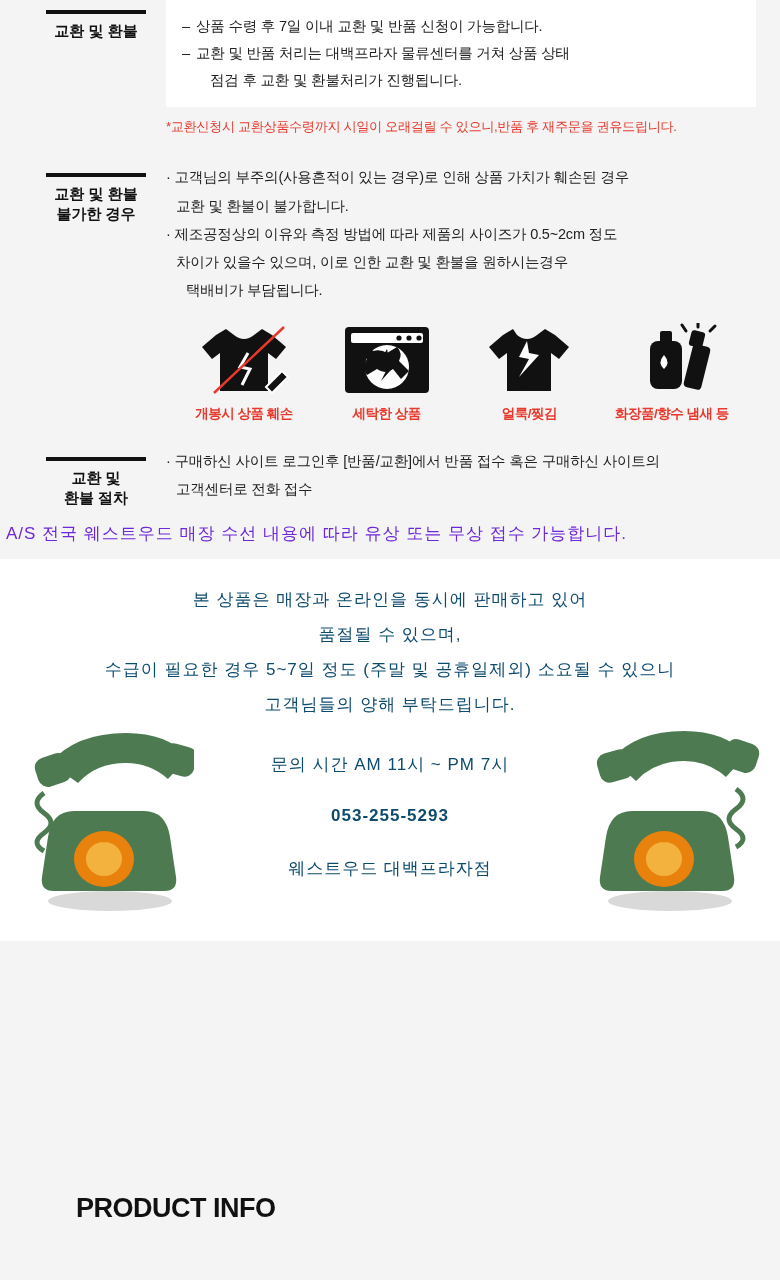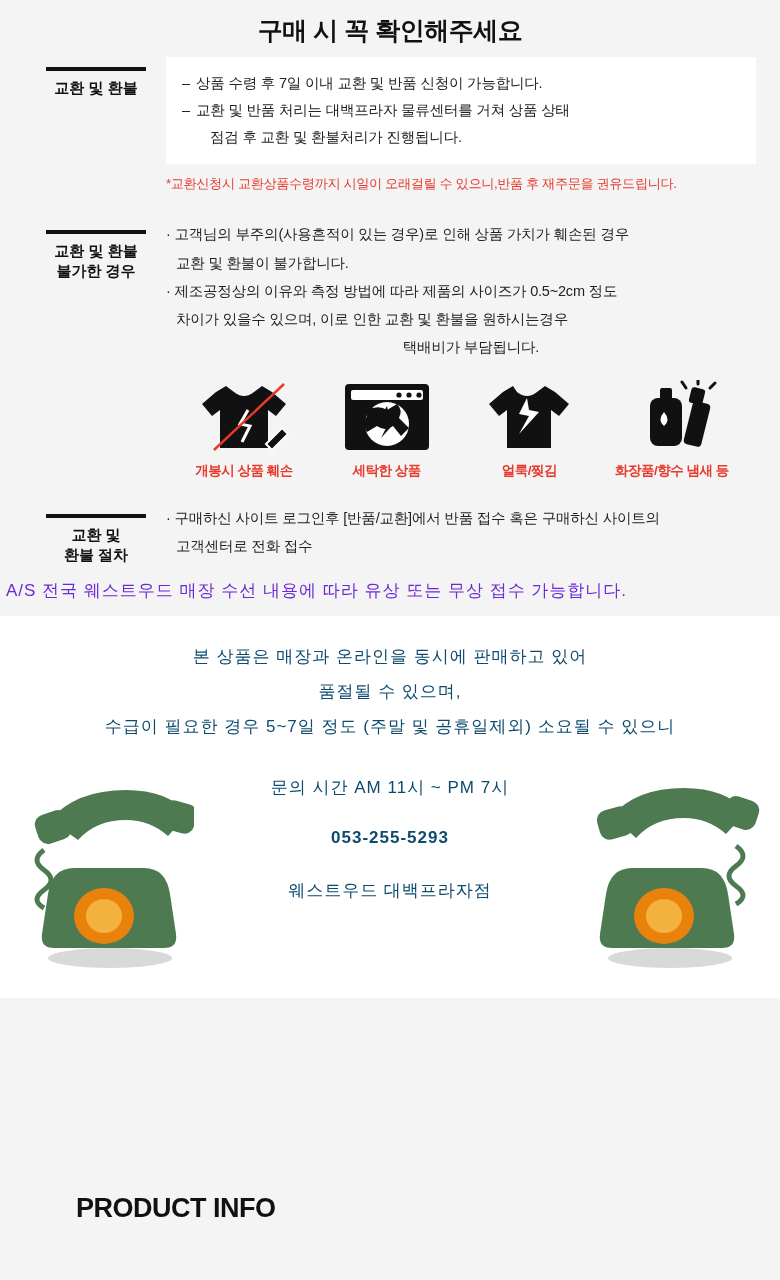--- a/index.html
+++ b/index.html
@@ -198,21 +198,20 @@
     font-weight: bold;
     letter-spacing: -0.5px;
     color: #111;
   }
 </style>
 </head>
 <body>
 
 <div class="page">
 
-  <div class="title">구매 시 꼭 확인해주세요</div>
 
   <div class="section">
     <div class="sec-label">
       <div class="bar"></div>
       <div>교환 및 환불</div>
     </div>
     <div class="sec-body">
       <div class="whitebox">
         <div class="dashline">
           <div class="dash">–</div>
@@ -236,21 +235,21 @@
       <div class="bar"></div>
       <div>교환 및 환불</div>
       <div>불가한 경우</div>
     </div>
     <div class="sec-body">
       <div class="bullets">
         <div>· 고객님의 부주의(사용흔적이 있는 경우)로 인해 상품 가치가 훼손된 경우</div>
         <div class="sub">교환 및 환불이 불가합니다.</div>
         <div>· 제조공정상의 이유와 측정 방법에 따라 제품의 사이즈가 0.5~2cm 정도</div>
         <div class="sub">차이가 있을수 있으며, 이로 인한 교환 및 환불을 원하시는경우</div>
-        <div class="sub" style="padding-left:20px;text-align:center;">택배비가 부담됩니다.</div>
+        <div class="sub" style="padding-left:20px;">택배비가 부담됩니다.</div>
       </div>
 
       <div class="iconrow">
 
         <div class="iconcell">
           <div class="glyph">
             <svg width="96" height="74" viewBox="0 0 96 74" aria-hidden="true">
               <path d="M30 6 L20 12 L6 24 L16 36 L24 30 L24 68 L72 68 L72 30 L80 36 L90 24 L76 12 L66 6 L58 12 Q48 20 38 12 Z" fill="#111"></path>
               <path d="M52 30 L44 44 L54 46 L46 62" stroke="#fff" stroke-width="3" fill="none"></path>
               <path d="M70 64 L86 48 L92 54 L76 70 Z" fill="#111" stroke="#fff" stroke-width="2"></path>
@@ -323,20 +322,21 @@
       </div>
     </div>
   </div>
 
   <div class="as-line">A/S 전국 웨스트우드 매장 수선 내용에 따라 유상 또는 무상 접수 가능합니다.</div>
 
   <div class="bottom">
     <p>본 상품은 매장과 온라인을 동시에 판매하고 있어</p>
     <p>품절될 수 있으며,</p>
     <p>수급이 필요한 경우 5~7일 정도 (주말 및 공휴일제외) 소요될 수 있으니</p>
+    <p>고객님들의 양해 부탁드립니다.</p>
 
     <p class="hours">문의 시간 AM 11시 ~ PM 7시</p>
     <p class="phone">053-255-5293</p>
     <p class="store">웨스트우드 대백프라자점</p>
 
     <div class="tel left">
       <svg width="180" height="200" viewBox="0 0 180 200" aria-hidden="true">
         <ellipse cx="96" cy="182" rx="62" ry="10" fill="#d9d9d9"></ellipse>
         <path d="M34 118 q4 -26 26 -26 h70 q22 0 26 26 l6 40 q2 14 -12 14 H40 q-14 0 -12 -14 Z" fill="#4e7a52"></path>
         <ellipse cx="90" cy="140" rx="30" ry="28" fill="#e8820c"></ellipse>

